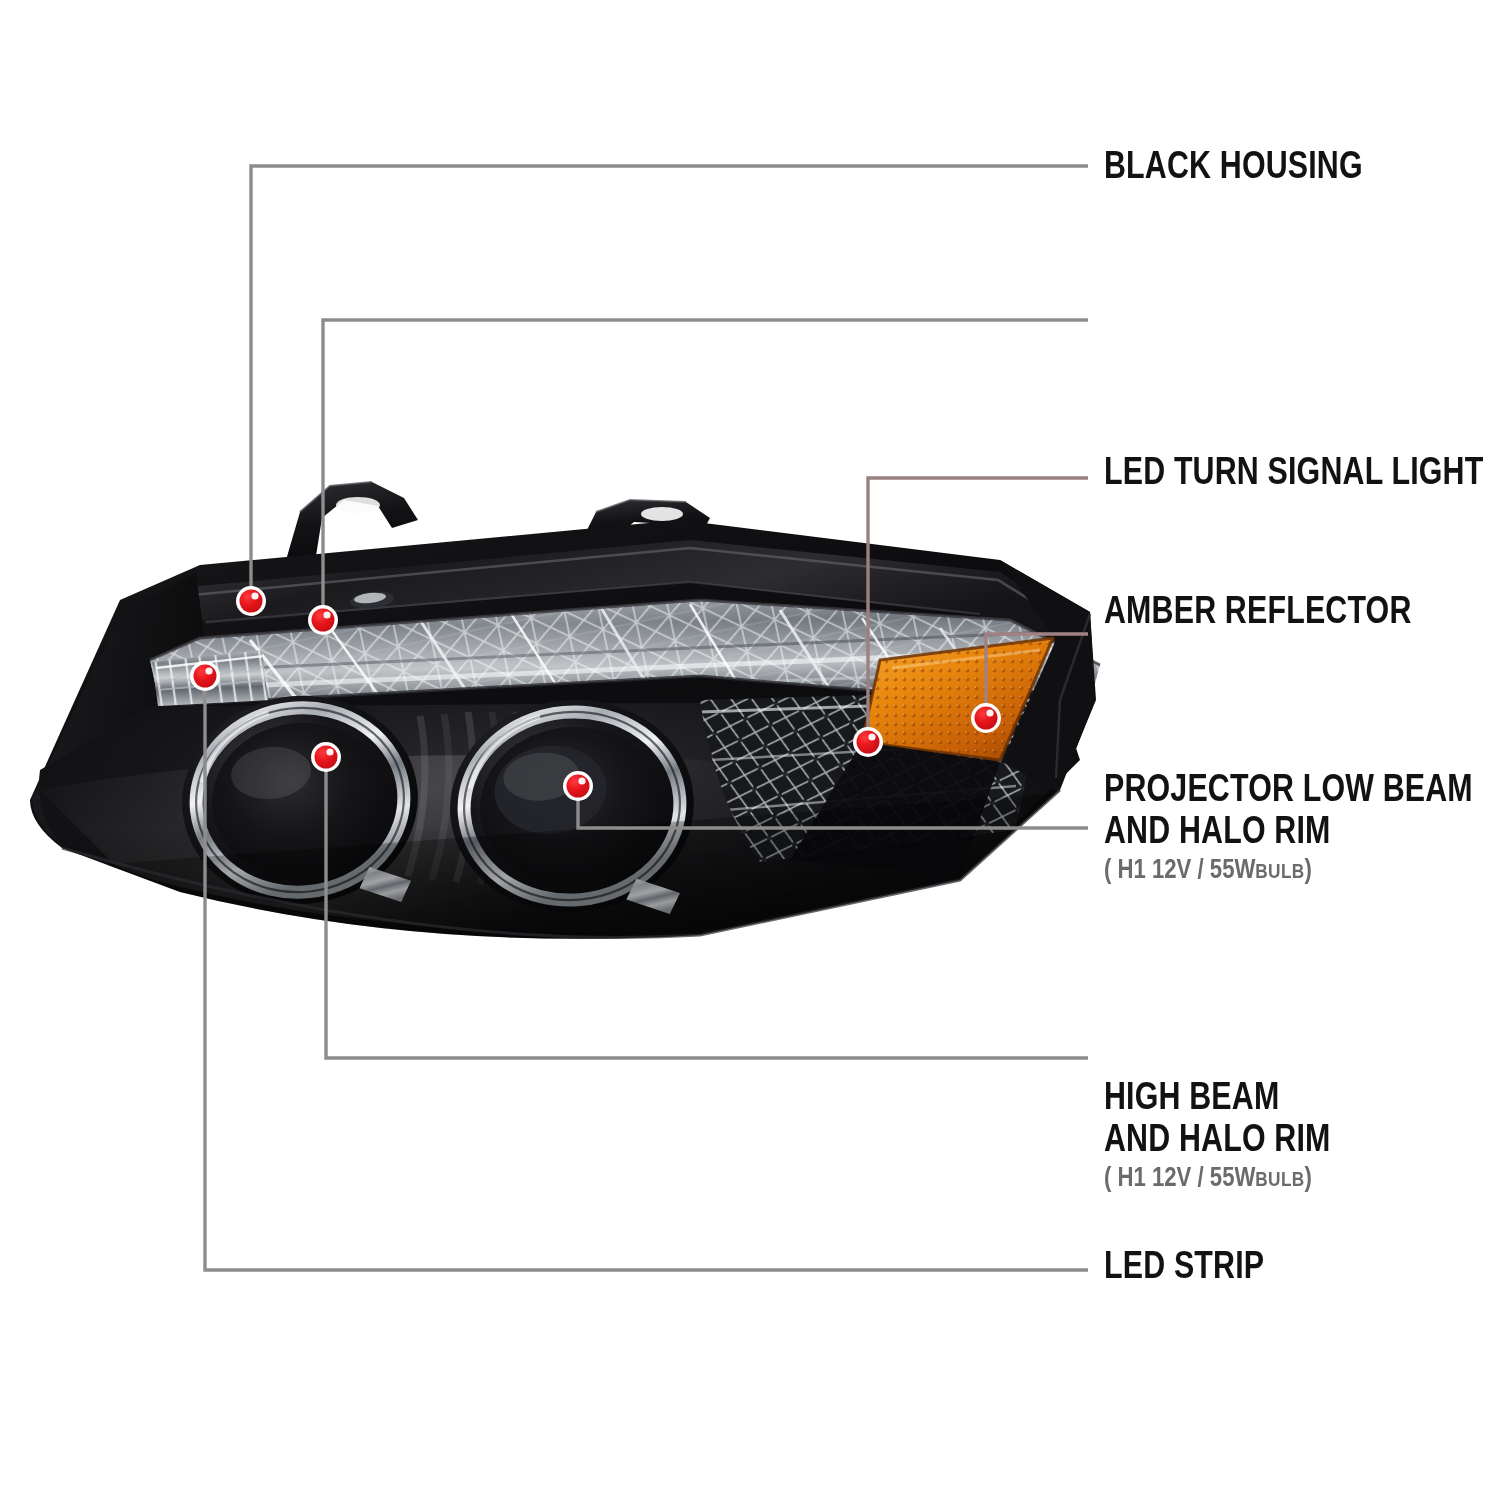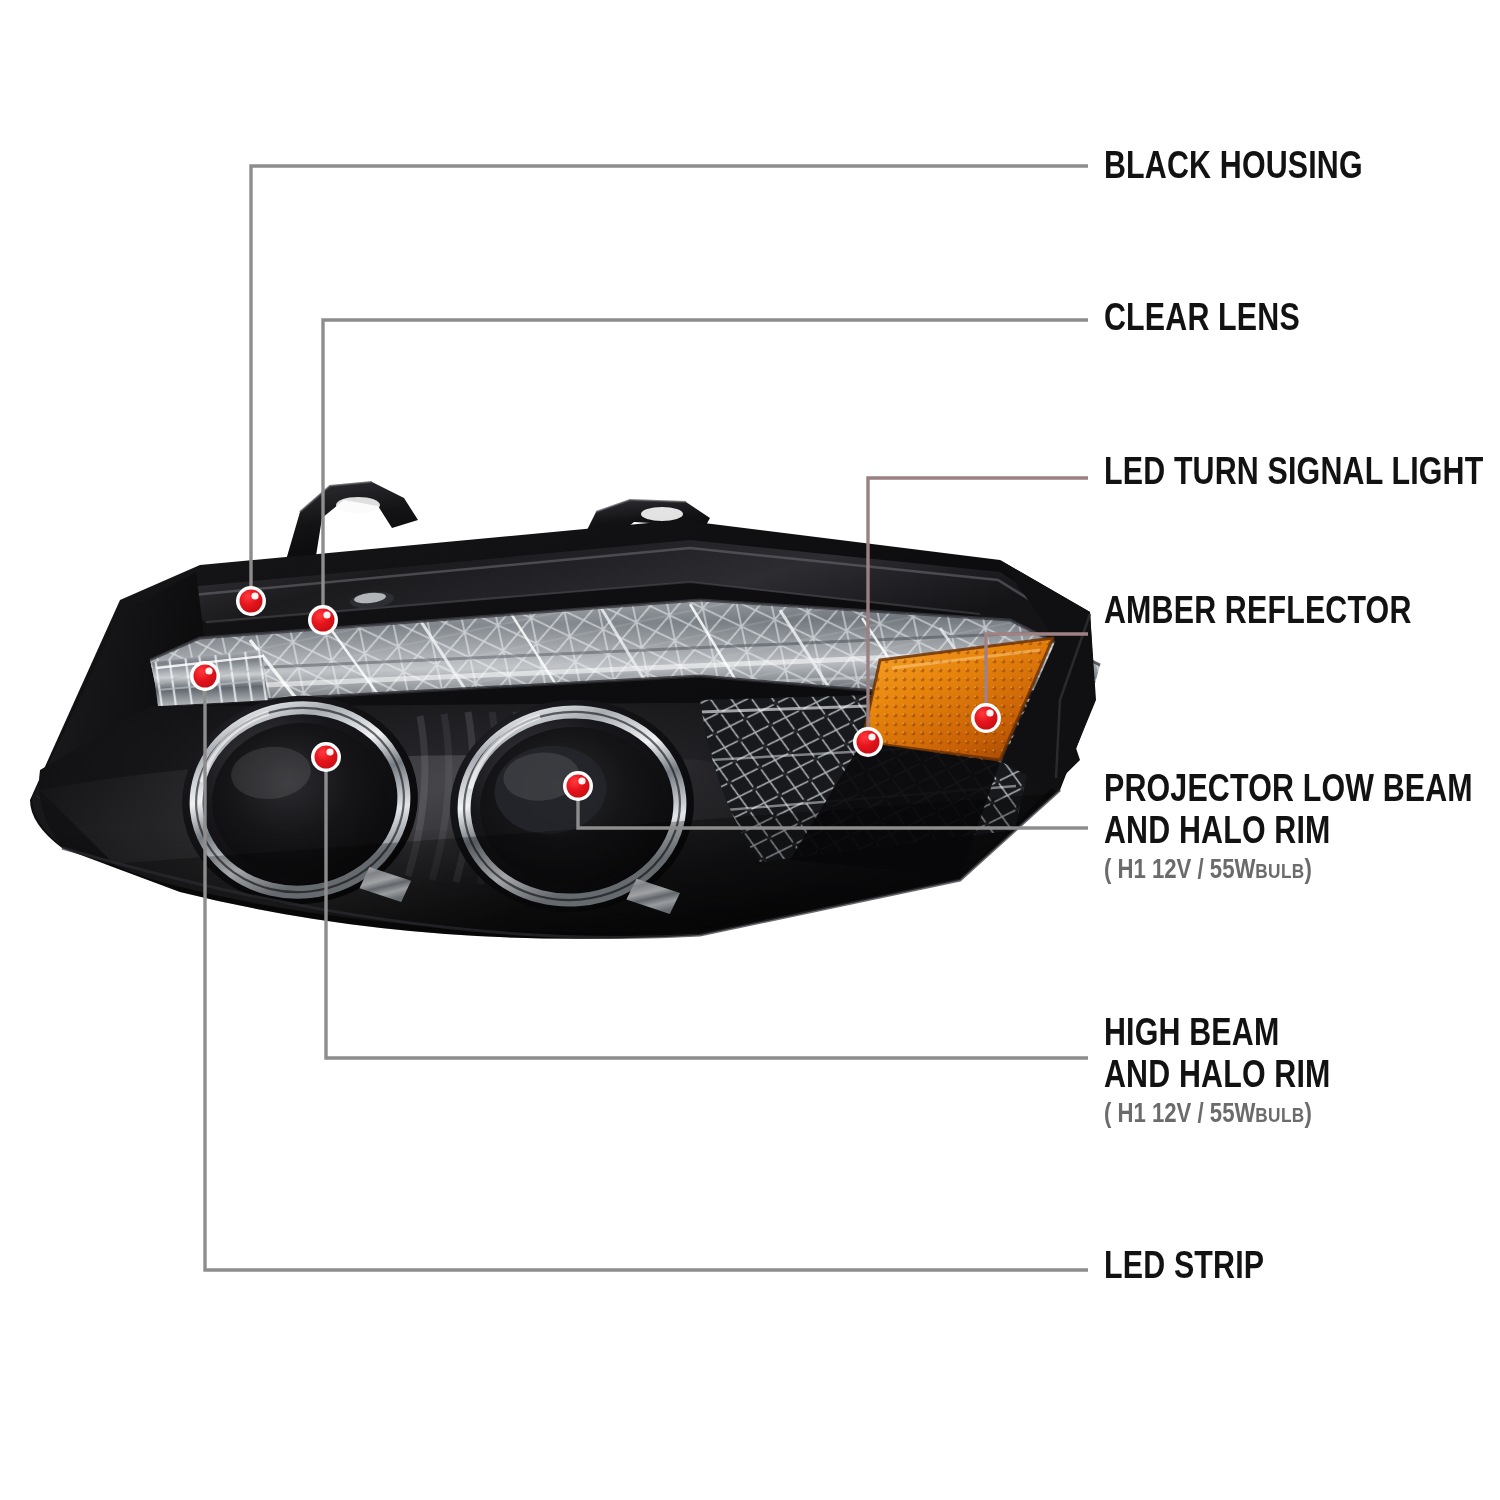--- a/index.html
+++ b/index.html
@@ -400,39 +400,36 @@
       <circle cx="986" cy="718" r="15" fill="#ffffff"></circle>
       <circle cx="986" cy="718" r="11.5" fill="url(#gDot)"></circle>
       <circle cx="990" cy="713" r="3.6" fill="#ffffff" opacity="0.95"></circle>
     </g>
   </svg>
 
   <div class="callout" style="left:1104px;top:143px;">
     <span class="ttl">BLACK HOUSING</span>
   </div>
 
-  <div class="callout" style="left:1104px;top:295px;">
-    <span class="ttl">CLEAR LENS</span>
-  </div>
 
   <div class="callout" style="left:1104px;top:449px;">
     <span class="ttl">LED TURN SIGNAL LIGHT</span>
   </div>
 
   <div class="callout" style="left:1104px;top:588px;">
     <span class="ttl">AMBER REFLECTOR</span>
   </div>
 
   <div class="callout" style="left:1104px;top:766px;">
     <span class="ttl">PROJECTOR LOW BEAM</span>
     <span class="ttl l2">AND HALO RIM</span>
     <span class="sub"><span>( H1  12V / 55W</span><span class="sm">BULB</span><span>)</span></span>
   </div>
 
-  <div class="callout" style="left:1104px;top:1010px;">
+  <div class="callout" style="left:1104px;top:1074px;">
     <span class="ttl">HIGH BEAM</span>
     <span class="ttl l2">AND HALO RIM</span>
     <span class="sub"><span>( H1  12V / 55W</span><span class="sm">BULB</span><span>)</span></span>
   </div>
 
   <div class="callout" style="left:1104px;top:1243px;text-align:center;">
     <span class="ttl">LED STRIP</span>
   </div>
 
 </div>

